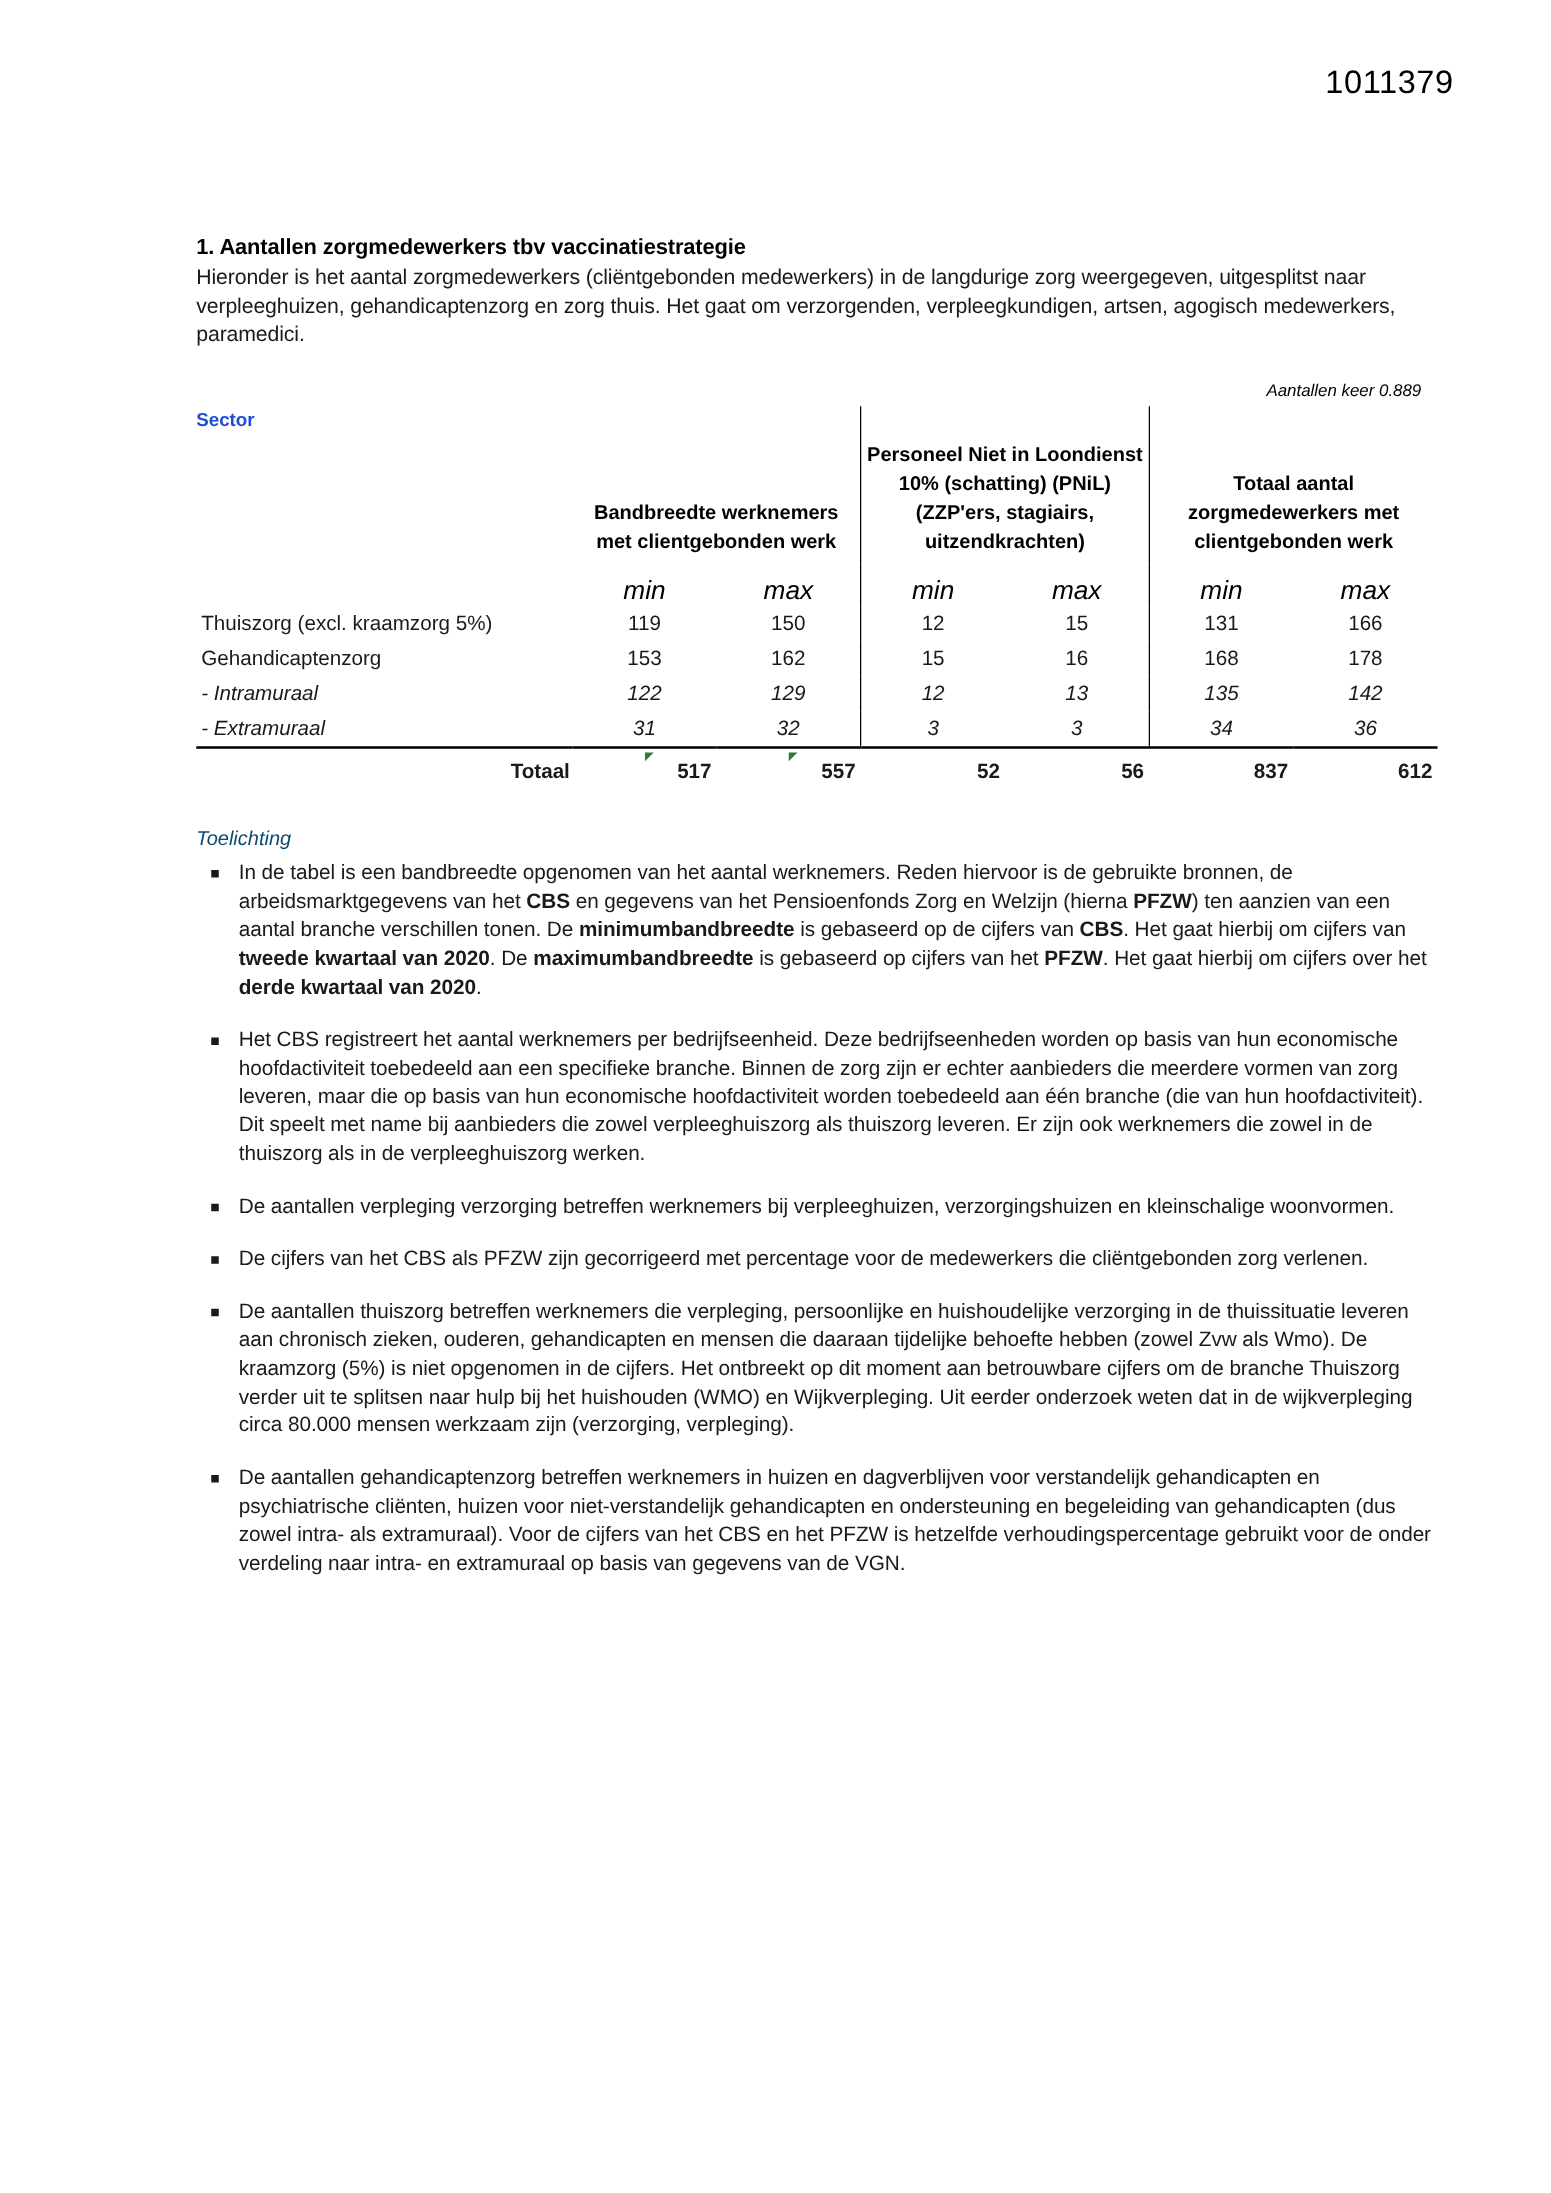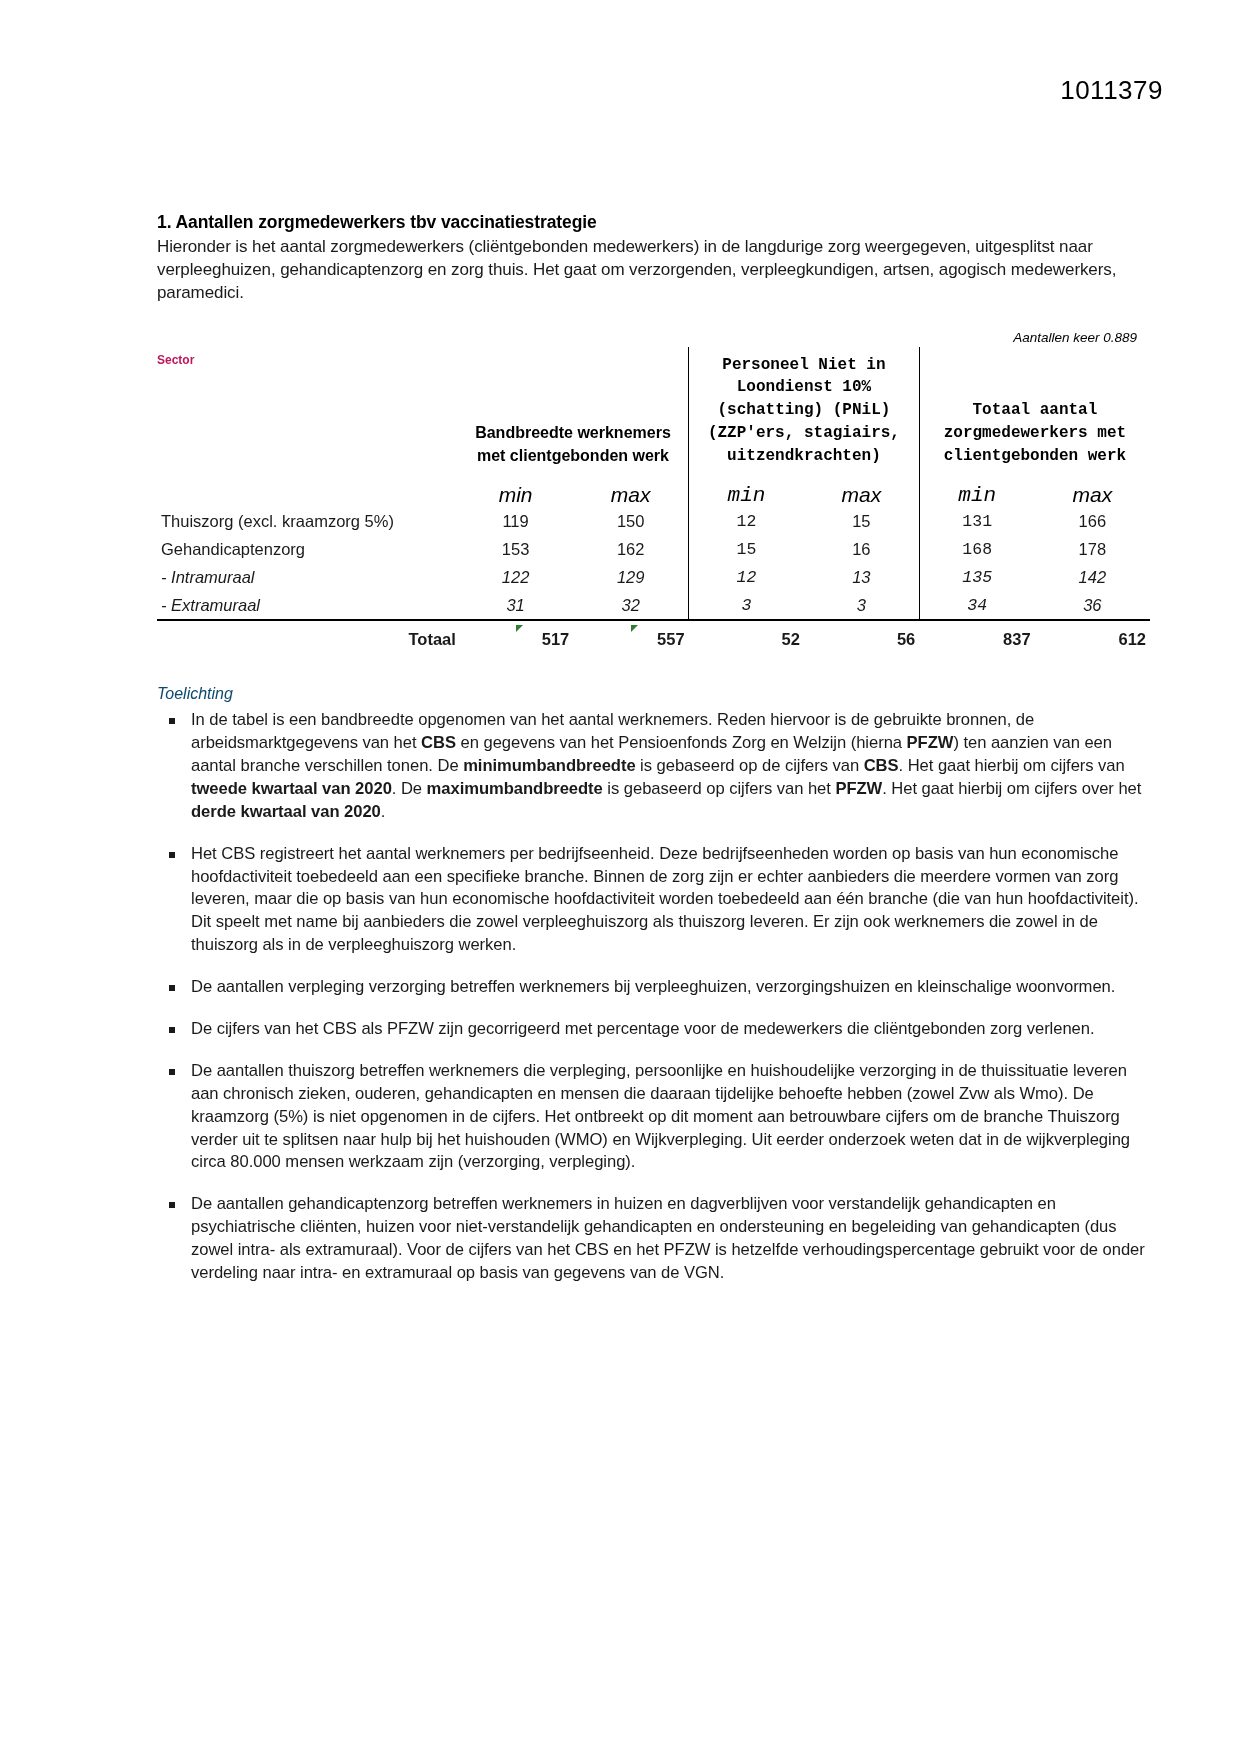--- a/index.html
+++ b/index.html
@@ -13,21 +13,20 @@
     font-family: "Liberation Sans", sans-serif;
     color: #1a1a1a;
     position: relative;
     overflow: hidden;
   }
   .page {
     position: relative;
     width: 1241px;
     height: 1414px;
     box-sizing: border-box;
-    margin-top: 25px;
   }
 
   
   .doc-stamp {
     position: absolute;
     top: 50px;
     right: 78px;
     font-size: 26px;
     letter-spacing: 0.5px;
     color: #000;
@@ -65,25 +64,25 @@
     text-align: right;
     font-size: 13.5px;
     font-style: italic;
     margin-top: 26px;
     padding-right: 22px;
     color: #000;
   }
 
   
   .sector-label {
-    font-size: 12px;
+    font-size: 15px;
     font-weight: bold;
     margin-top: 8px;
     margin-bottom: 0;
-    color: #be185d;
+    color: #1d4ed8;
   }
 
   table.main-table {
     border-collapse: collapse;
     width: 993px;
     margin-top: -20px;
     table-layout: fixed;
   }
   table.main-table col.c-label { width: 300px; }
   table.main-table col.c-num  { width: 115px; }
@@ -129,21 +128,21 @@
     text-align: center;
     padding: 4.5px 4px;
     color: #1a1a1a;
   }
   tr.italic-row td.row-label,
   tr.italic-row td.num {
     font-style: italic;
   }
 
   
-  td.sep-left, th.sep-left { border-left: 1.6px solid #000; font-family: Liberation Mono, monospace; }
+  td.sep-left, th.sep-left { border-left: 1.6px solid #000; }
 
   tr.total-row td {
     font-weight: bold;
     font-size: 16.5px;
     padding-top: 9px;
     padding-bottom: 6px;
     text-align: right;
   }
 
   .comment-flag {

